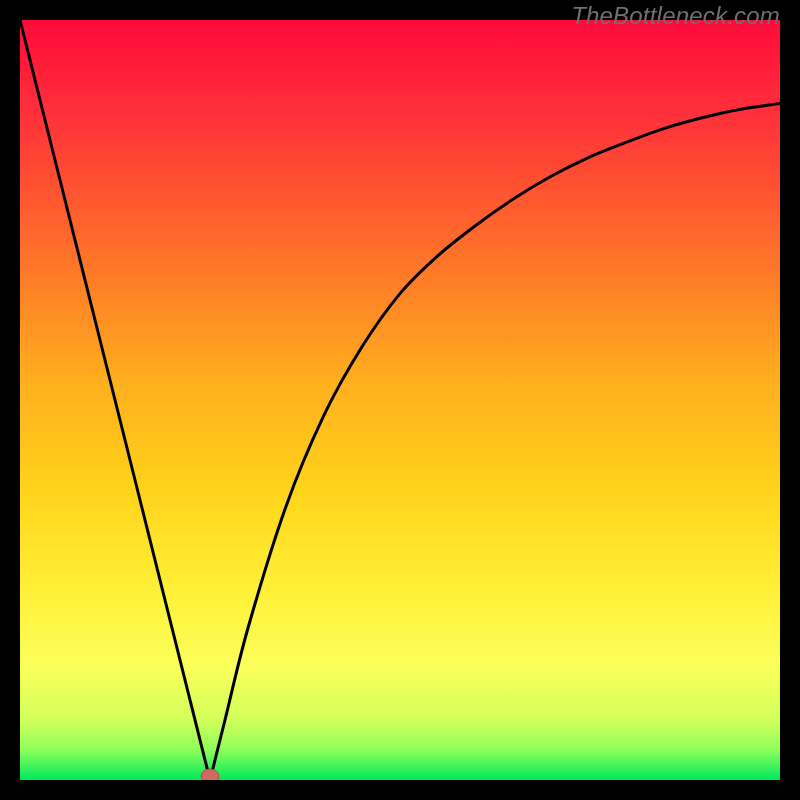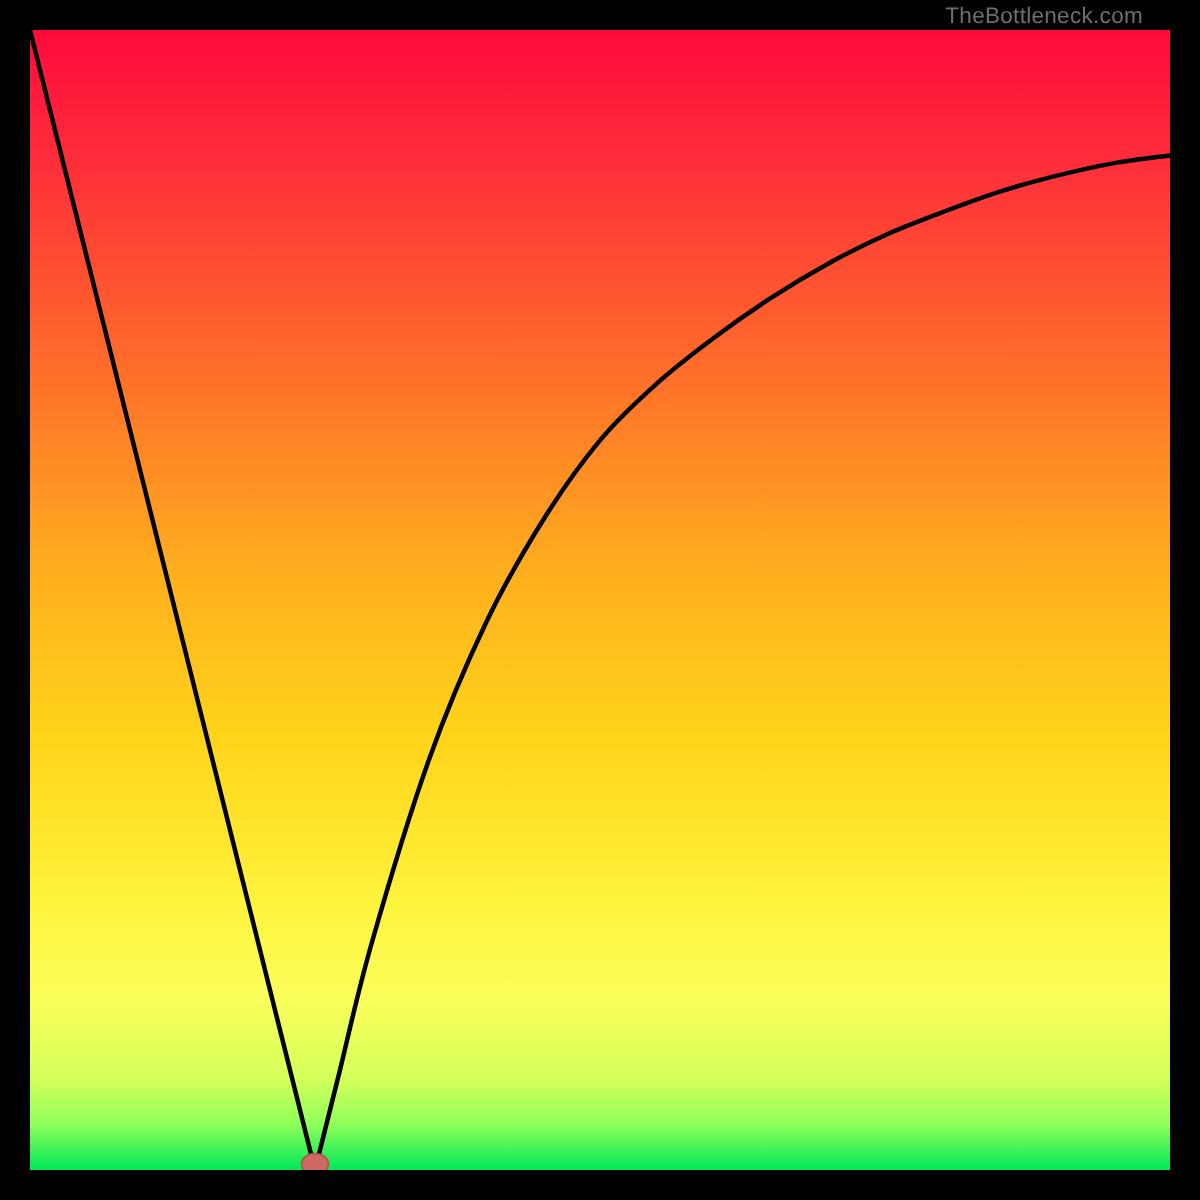--- a/index.html
+++ b/index.html
@@ -22,25 +22,26 @@
   .plot-area {
     position: absolute;
     left: 0;
     top: 0;
     width: 760px;
     height: 760px;
   }
   .watermark {
     position: absolute;
     top: 2px;
-    right: 38px;
+    right: 20px;
     color: #6f6f6f;
-    font-size: 15px;
+    font-size: 24px;
     font-weight: 500;
     letter-spacing: 0.2px;
+    font-style: italic;
   }
   svg {
     display: block;
   }
 </style>
 </head>
 <body>
 
 <div class="frame">
   <svg class="plot-area" viewBox="0 0 760 760" width="760" height="760" preserveAspectRatio="none">

